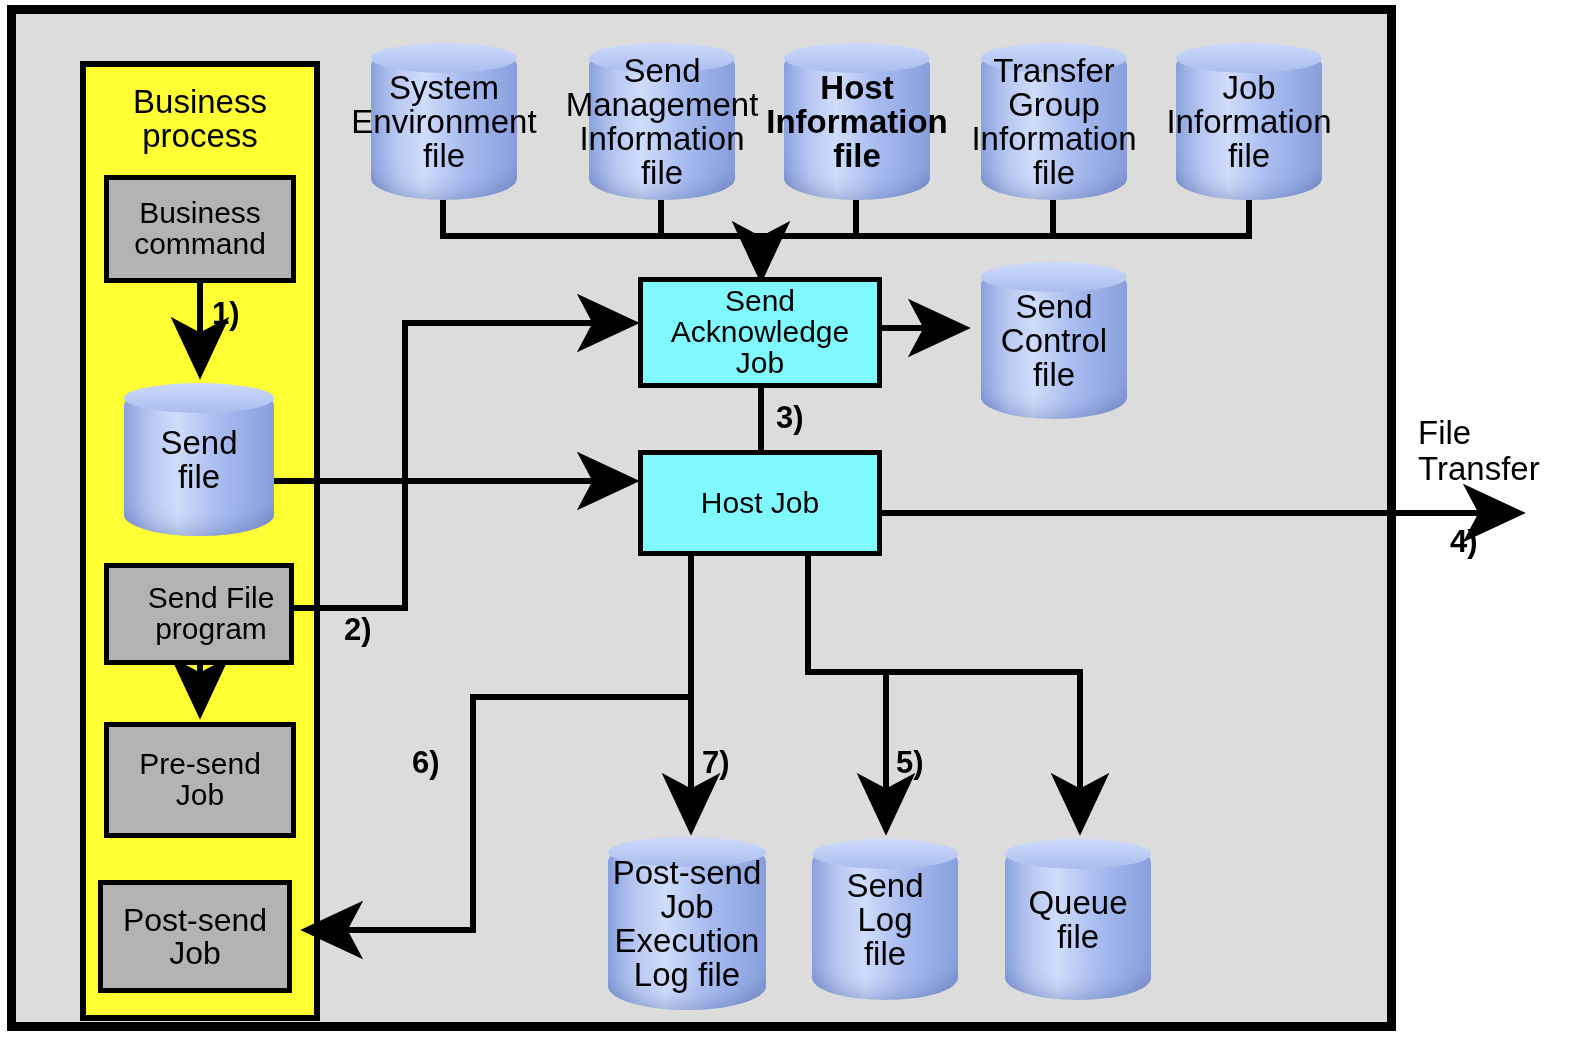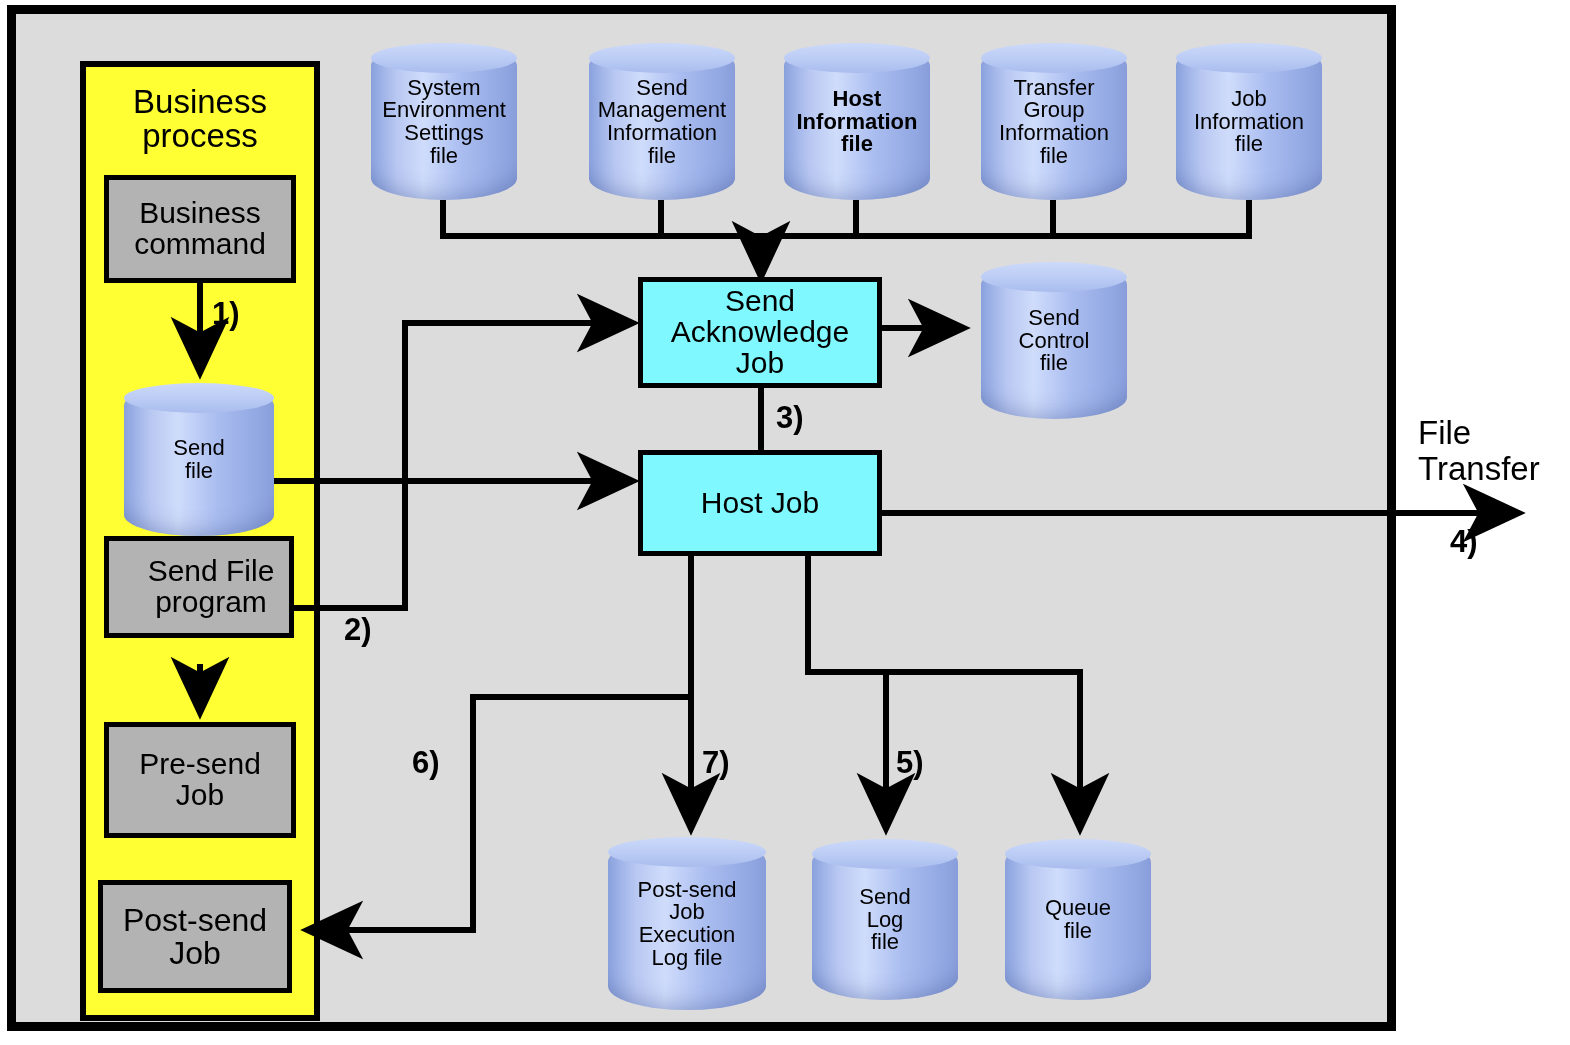--- a/index.html
+++ b/index.html
@@ -80,21 +80,21 @@
   
   .cyan-box {
     background: #7ff9ff;
     border: 5px solid #000000;
     flex-direction: column;
     font-size: 30px;
   }
   
   .cyl {
     flex-direction: column;
-    font-size: 22px;
+    font-size: 33px;
     z-index: 3;
   }
   .cyl .cyl-body {
     position: absolute;
     left: 0;
     top: 0;
     width: 100%;
     height: 100%;
     border-radius: 50% / 14%;
     background:
@@ -197,42 +197,41 @@
 
   <div class="node cyl" style="left:124px; top:384px; width:150px; height:152px;">
     <div class="cyl-body"></div>
     <div class="cyl-top"></div>
     <div class="cyl-label">
       <span>Send</span>
       <span>file</span>
     </div>
   </div>
 
-  <div class="node gray-box" style="left:104px; top:536px; width:190px; height:102px;padding-left:24px;">
+  <div class="node gray-box" style="left:104px; top:563px; width:190px; height:102px;padding-left:24px;">
     <span>Send File</span>
     <span>program</span>
   </div>
 
   <div class="node gray-box" style="left:104px; top:722px; width:192px; height:116px;">
     <span>Pre-send</span>
     <span>Job</span>
   </div>
 
   <div class="node gray-box" style="left:98px; top:880px; width:194px; height:113px; font-size:32px;">
     <span style="width:220px;">Post-send</span>
     <span>Job</span>
   </div>
 
   <div class="node cyl" style="left:371px; top:44px; width:146px; height:156px;">
     <div class="cyl-body"></div>
     <div class="cyl-top"></div>
     <div class="cyl-label">
       <span>System</span>
       <span>Environment</span>
-      <span>Settings</span>
       <span>file</span>
     </div>
   </div>
 
   <div class="node cyl" style="left:589px; top:44px; width:146px; height:156px;">
     <div class="cyl-body"></div>
     <div class="cyl-top"></div>
     <div class="cyl-label">
       <span>Send</span>
       <span>Management</span>

